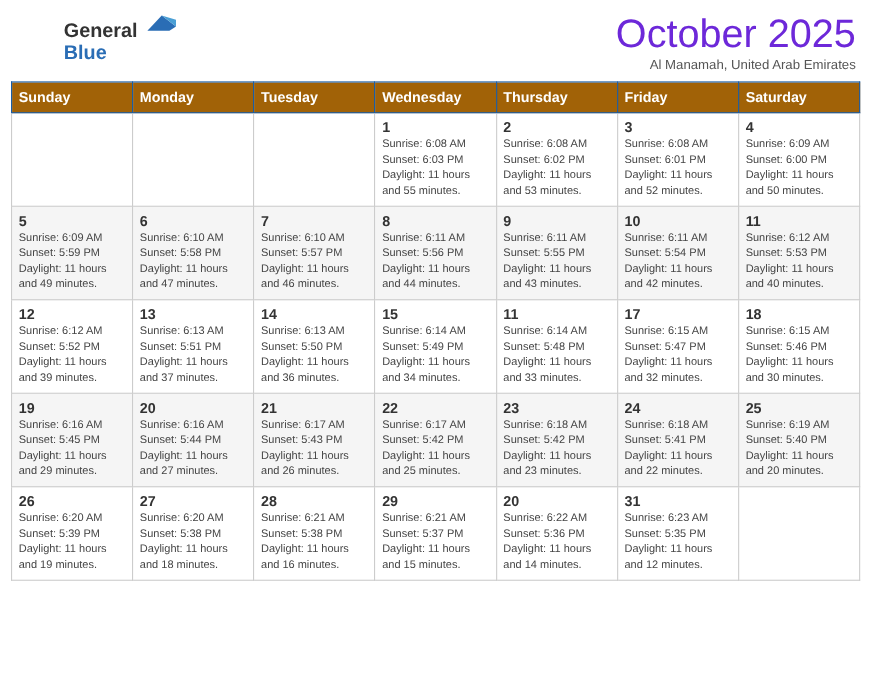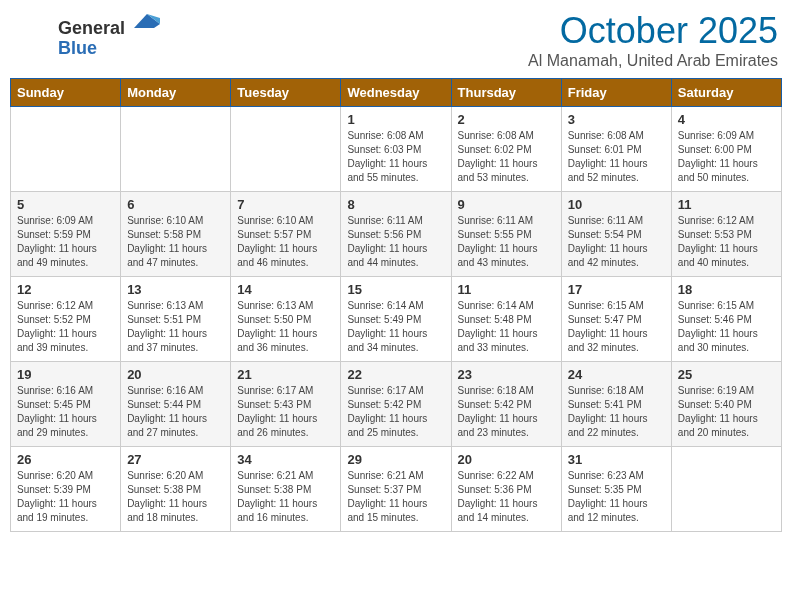--- a/index.html
+++ b/index.html
@@ -32,25 +32,25 @@
     .logo-icon {
       width: 30px;
       height: 24px;
       margin-left: 2px;
     }
     .title-block {
       text-align: right;
     }
     .month-title {
       font-size: 36px;
-      color: #0369a1;
+      color: #6d28d9;
       font-weight: normal;
     }
     .subtitle {
-      font-size: 16px;
+      font-size: 12px;
       color: #555;
     }
     .calendar {
       width: 100%;
       border-collapse: collapse;
       border: 1px solid #ccc;
     }
     .calendar th {
       background: #a16207;
       color: #fff;
@@ -318,21 +318,21 @@
 and 19 minutes.</div>
         </td>
         <td>
           <div class="day-num">27</div>
           <div class="day-info" style="white-space: pre-line;">Sunrise: 6:20 AM
 Sunset: 5:38 PM
 Daylight: 11 hours
 and 18 minutes.</div>
         </td>
         <td>
-          <div class="day-num">34</div>
+          <div class="day-num">28</div>
           <div class="day-info" style="white-space: pre-line;">Sunrise: 6:21 AM
 Sunset: 5:38 PM
 Daylight: 11 hours
 and 16 minutes.</div>
         </td>
         <td>
           <div class="day-num">29</div>
           <div class="day-info" style="white-space: pre-line;">Sunrise: 6:21 AM
 Sunset: 5:37 PM
 Daylight: 11 hours

